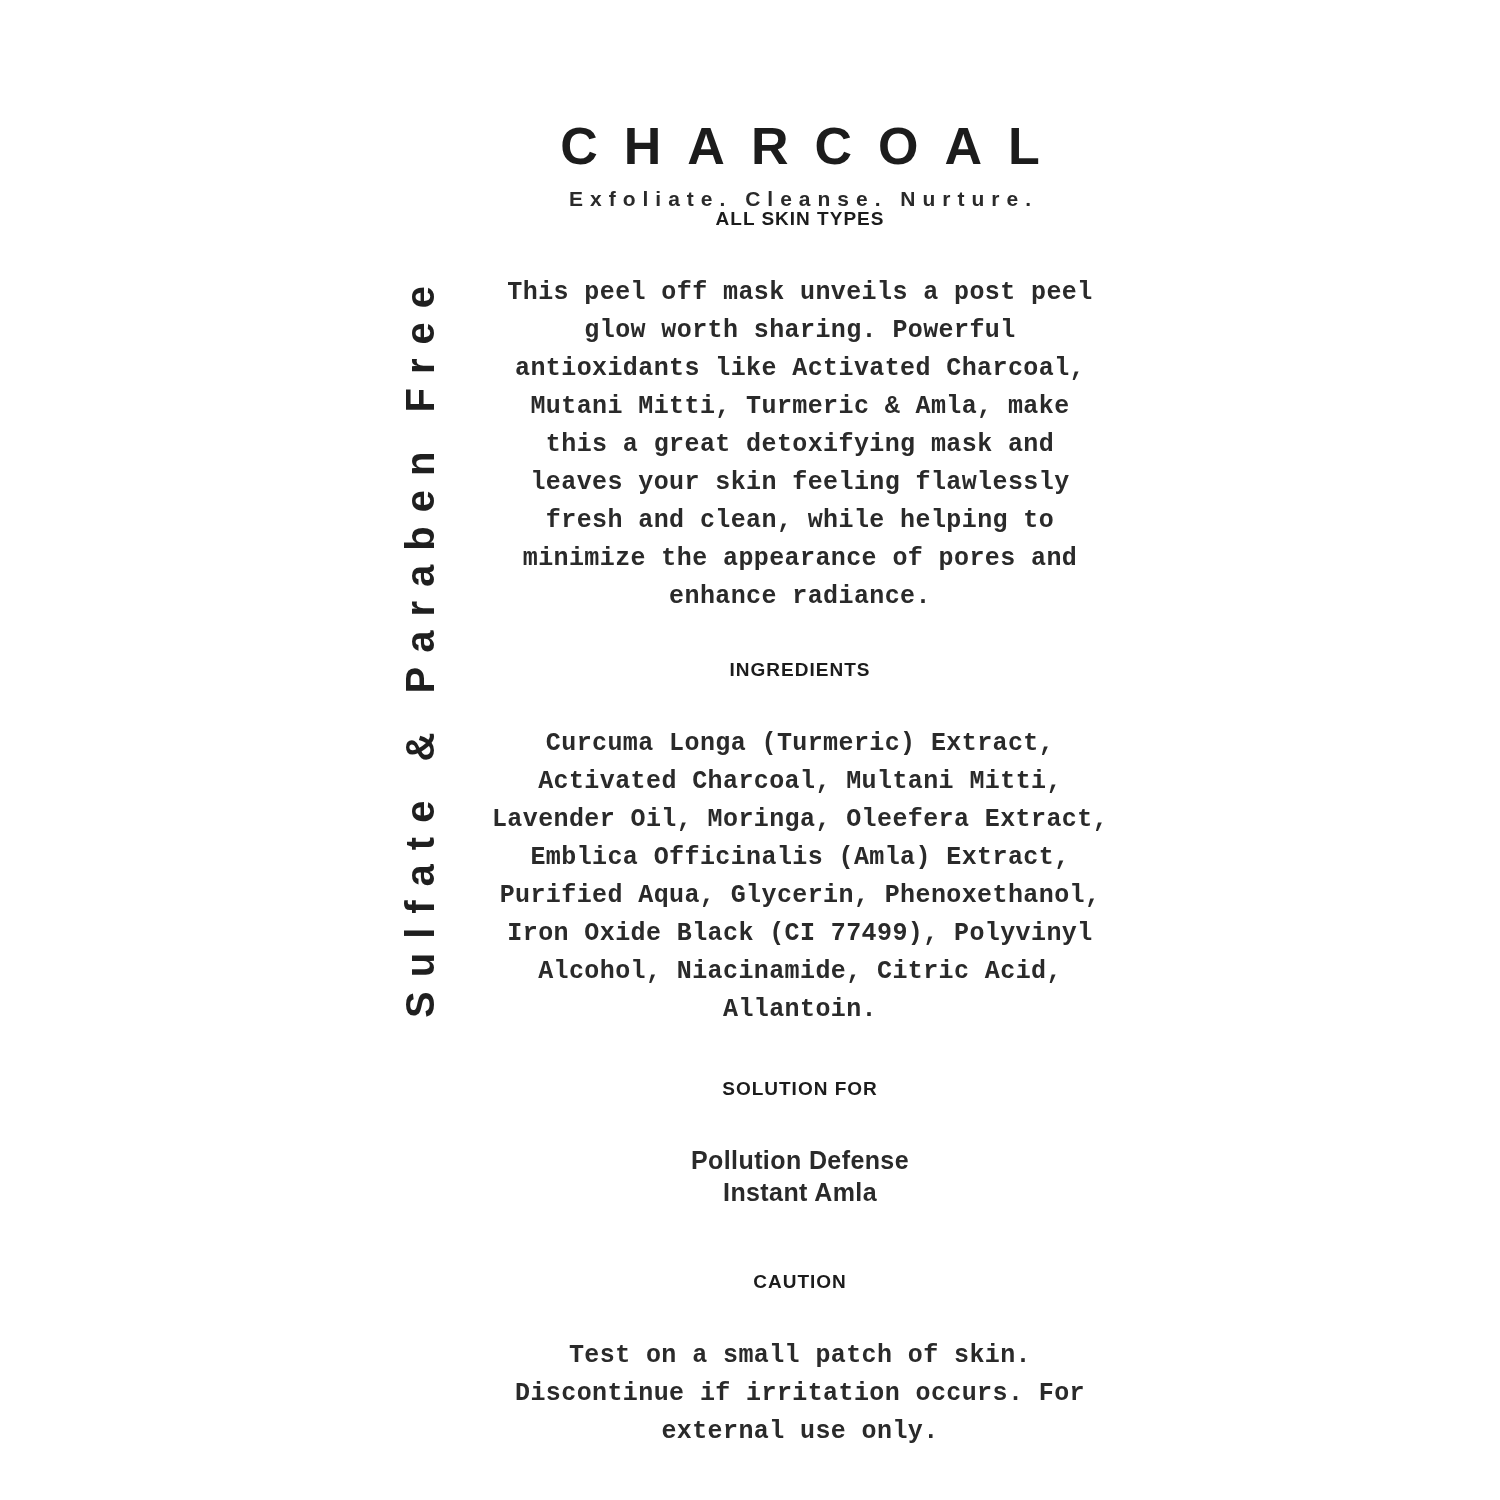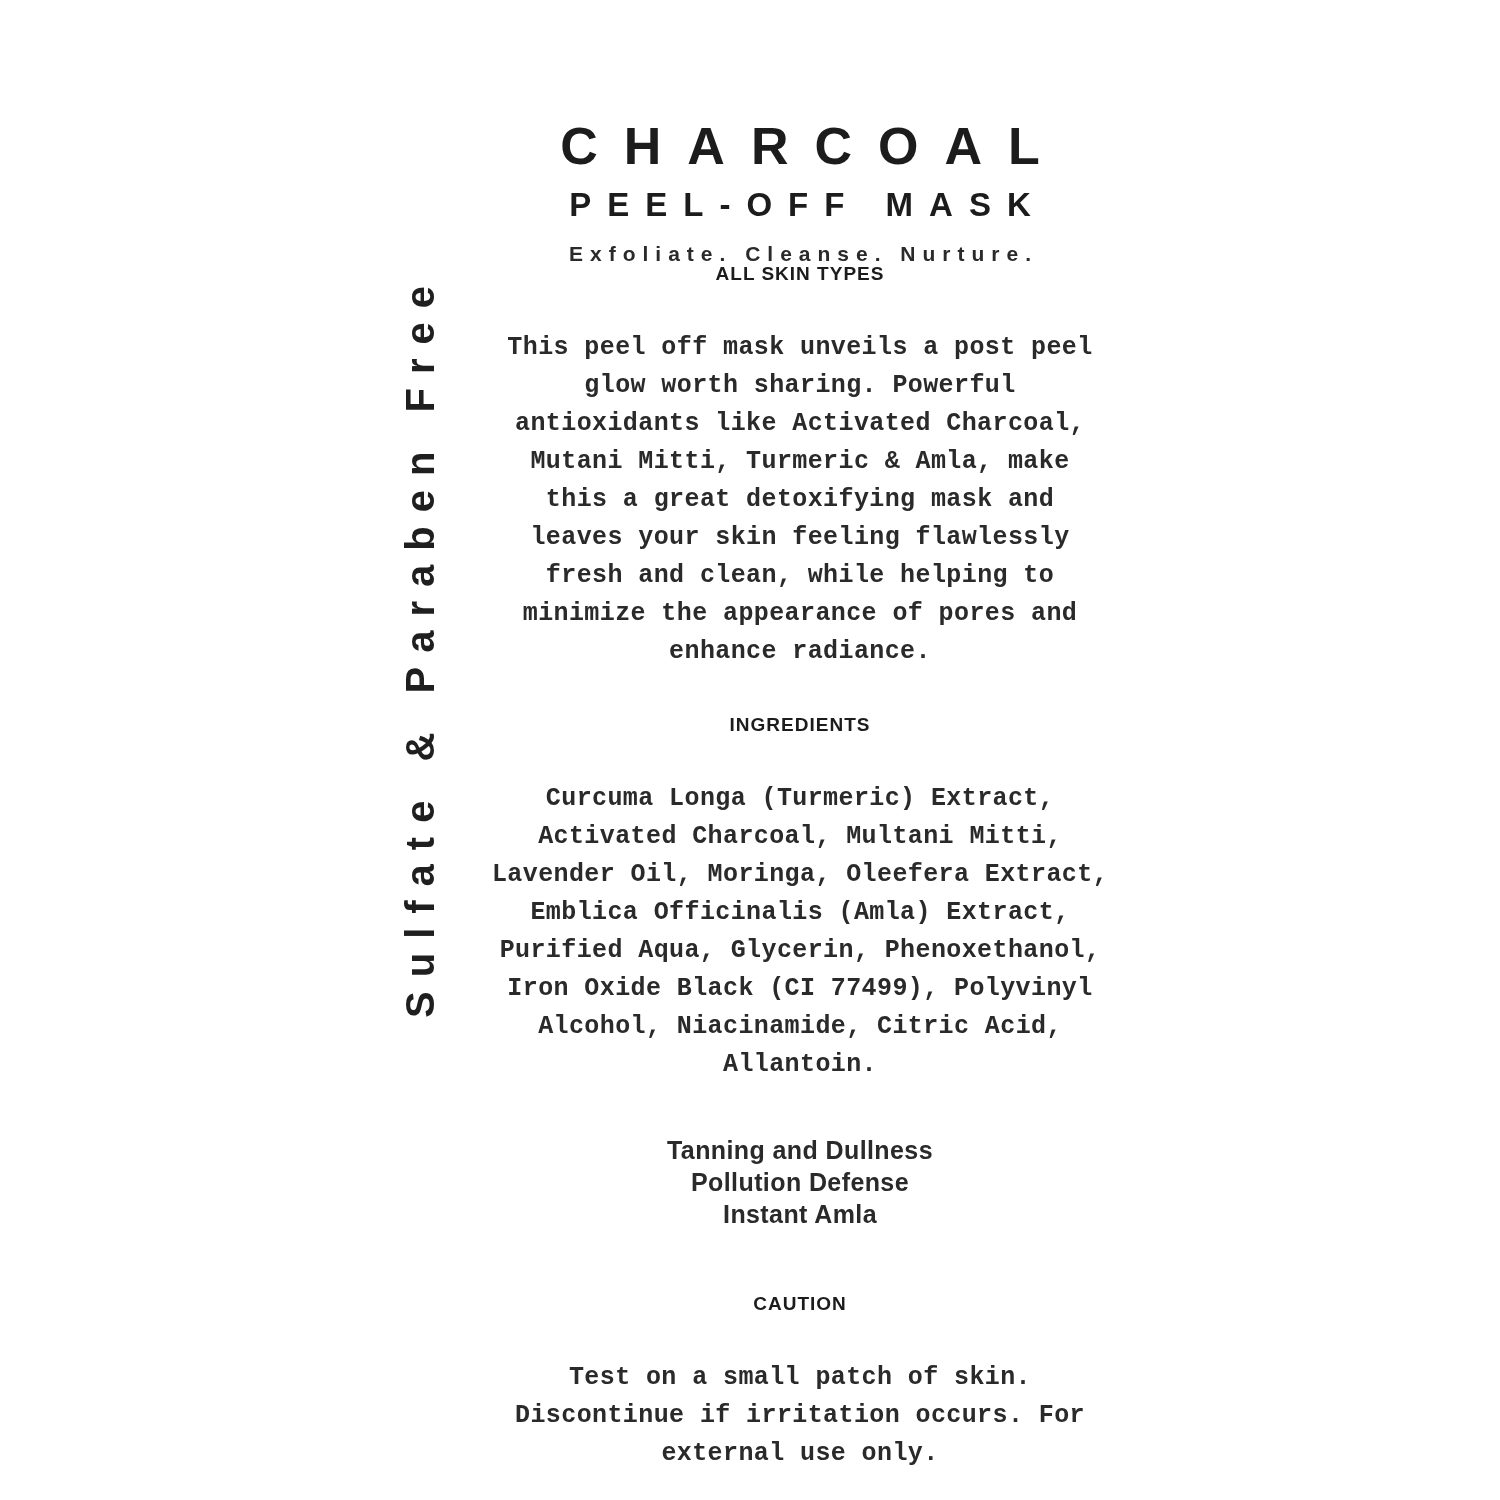--- a/index.html
+++ b/index.html
@@ -95,35 +95,34 @@
 <body>
 
 <div class="canvas">
 
   <div class="side-label">Sulfate &amp; Paraben Free</div>
 
   <div class="content">
 
     <div class="title">CHARCOAL</div>
 
-    <div class="subtitle">PEEL-OFF MASK</div>
 
     <div class="tagline">Exfoliate. Cleanse. Nurture.</div>
 
     <div class="section-heading">ALL SKIN TYPES</div>
 
     <p class="body-text skin-body">This peel off mask unveils a post peel glow worth sharing. Powerful antioxidants like Activated Charcoal, Mutani Mitti, Turmeric &amp; Amla, make this a great detoxifying mask and leaves your skin feeling flawlessly fresh and clean, while helping to minimize the appearance of pores and enhance radiance.</p>
 
     <div class="section-heading">INGREDIENTS</div>
 
     <p class="body-text ingr-body">Curcuma Longa (Turmeric) Extract, Activated Charcoal, Multani Mitti, Lavender Oil, Moringa, Oleefera Extract, Emblica Officinalis (Amla) Extract, Purified Aqua, Glycerin, Phenoxethanol, Iron Oxide Black (CI 77499), Polyvinyl Alcohol, Niacinamide, Citric Acid, Allantoin.</p>
 
+    <div class="section-heading">SOLUTION FOR</div>
 
     <div class="solution-list">
-      <span class="solution-item">Tanning and Dullness</span>
       <span class="solution-item">Pollution Defense</span>
       <span class="solution-item">Instant Amla</span>
     </div>
 
     <div class="section-heading">CAUTION</div>
 
     <p class="body-text caution-body">Test on a small patch of skin. Discontinue if irritation occurs. For external use only.</p>
 
   </div>
 </div>

